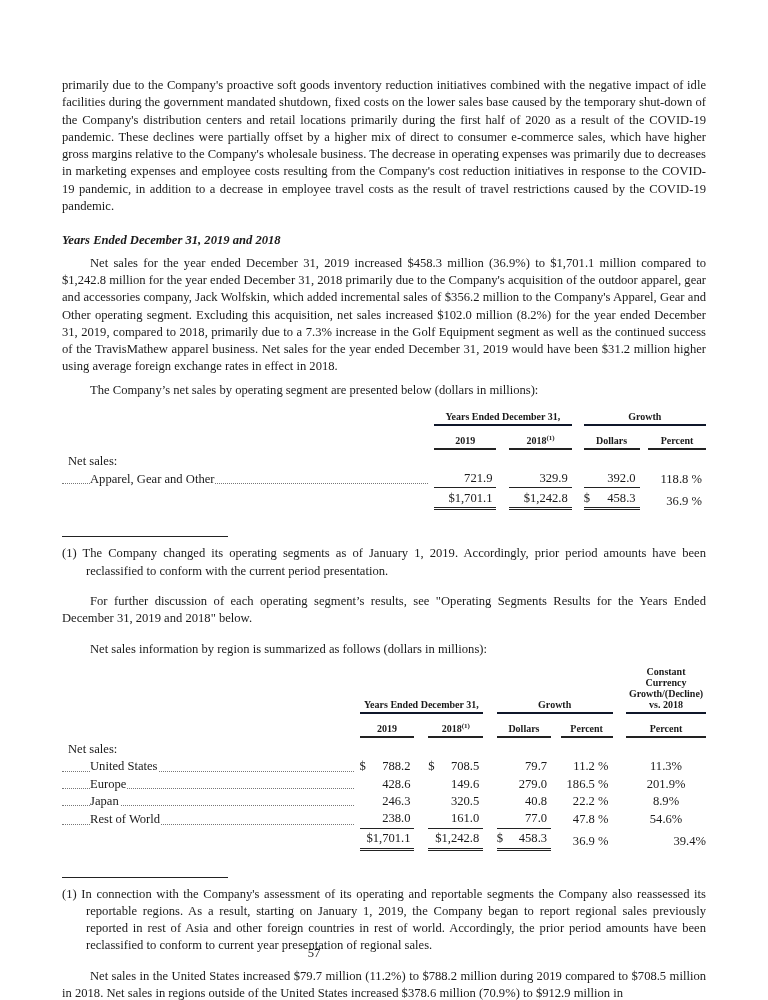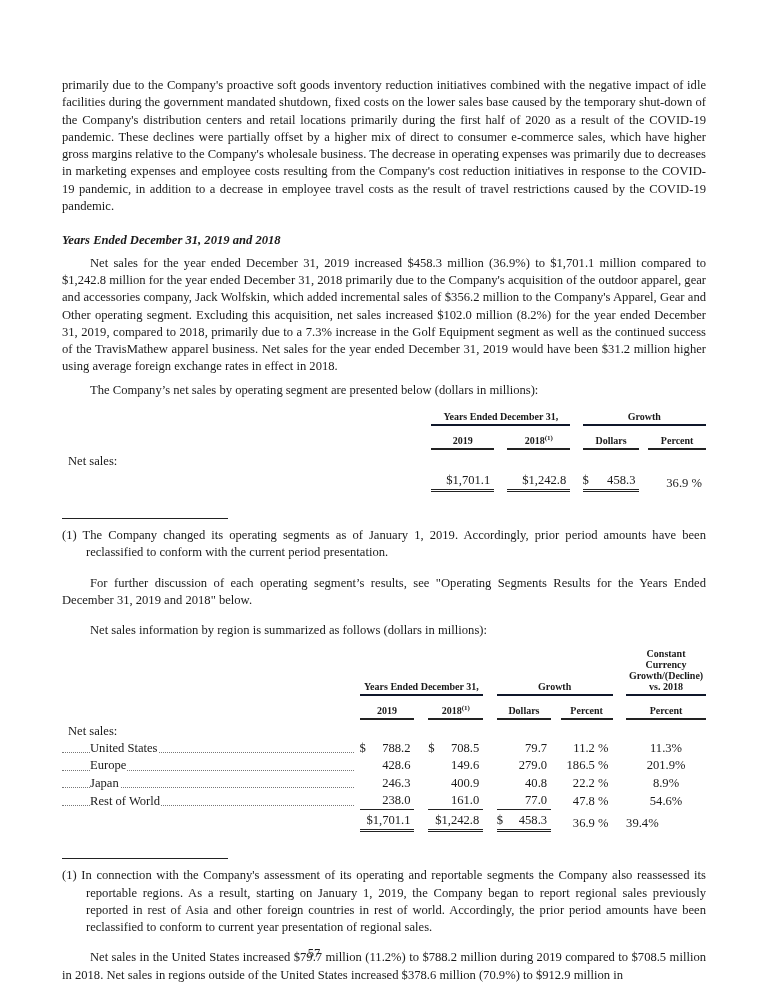--- a/index.html
+++ b/index.html
@@ -71,20 +71,30 @@
       <td></td>
       <td class="hdr hdr-col">Dollars</td>
       <td></td>
       <td class="hdr hdr-col">Percent</td>
     </tr>
     <tr>
       <td style="padding-left:6px;height:20px;">Net sales:</td>
       <td colspan="7"></td>
     </tr>
     <tr>
+      <td class="lbl-cell" style="padding-left:28px;"><span class="dots"></span><span class="t">Apparel, Gear and Other</span></td>
+      <td class="num underline">721.9</td>
+      <td></td>
+      <td class="num underline">329.9</td>
+      <td></td>
+      <td class="num underline">392.0</td>
+      <td></td>
+      <td class="num" style="padding-right:0;">118.8 %</td>
+    </tr>
+    <tr>
       <td></td>
       <td class="num dbl" style="height:19px;">$1,701.1</td>
       <td></td>
       <td class="num dbl">$1,242.8</td>
       <td></td>
       <td class="num dbl"><span class="cur">$</span><span>458.3</span></td>
       <td></td>
       <td class="num" style="padding-right:0;">36.9 %</td>
     </tr>
   </tbody>
@@ -156,21 +166,21 @@
       <td class="num">279.0</td>
       <td></td>
       <td class="num" style="padding-right:0;">186.5 %</td>
       <td></td>
       <td style="text-align:center;">201.9%</td>
     </tr>
     <tr>
       <td class="lbl-cell" style="padding-left:28px;"><span class="dots"></span><span class="t">Japan</span></td>
       <td class="num">246.3</td>
       <td></td>
-      <td class="num">400.9</td>
+      <td class="num">320.5</td>
       <td></td>
       <td class="num">40.8</td>
       <td></td>
       <td class="num" style="padding-right:0;">22.2 %</td>
       <td></td>
       <td style="text-align:center;">8.9%</td>
     </tr>
     <tr>
       <td class="lbl-cell" style="padding-left:28px;margin-top:29px;"><span class="dots"></span><span class="t">Rest of World</span></td>
       <td class="num underline">238.0</td>
@@ -186,21 +196,21 @@
     <tr>
       <td></td>
       <td class="num dbl" style="height:19px;">$1,701.1</td>
       <td></td>
       <td class="num dbl">$1,242.8</td>
       <td></td>
       <td class="num dbl"><span class="cur">$</span><span>458.3</span></td>
       <td></td>
       <td class="num" style="padding-right:0;">36.9 %</td>
       <td></td>
-      <td style="text-align:left;">39.4%</td>
+      <td style="text-align:right;">39.4%</td>
     </tr>
   </tbody>
     </table>
 
   <div class="footrule"></div>
   <p class="note">(1)  In connection with the Company's assessment of its operating and reportable segments the Company also reassessed its reportable regions. As a result, starting on January 1, 2019, the Company began to report regional sales previously reported in rest of Asia and other foreign countries in rest of world. Accordingly, the prior period amounts have been reclassified to conform to current year presentation of regional sales.</p>
 
   <p class="indent" style="margin-top:13px;">Net sales in the United States increased $79.7 million (11.2%) to $788.2 million during 2019 compared to $708.5 million in 2018. Net sales in regions outside of the United States increased $378.6 million (70.9%) to $912.9 million in</p>
 </div>
 

